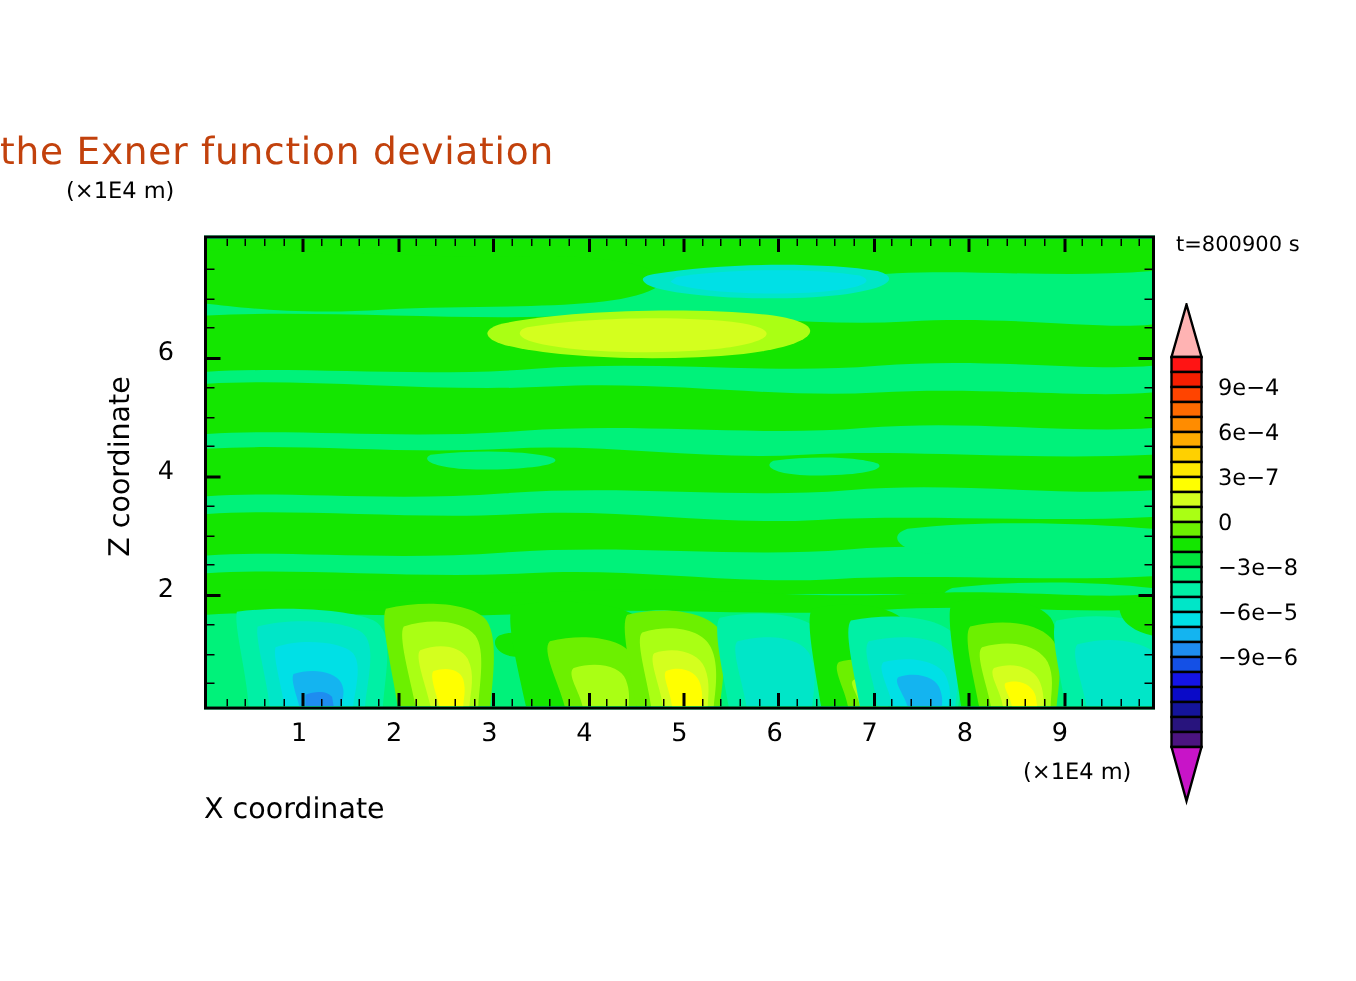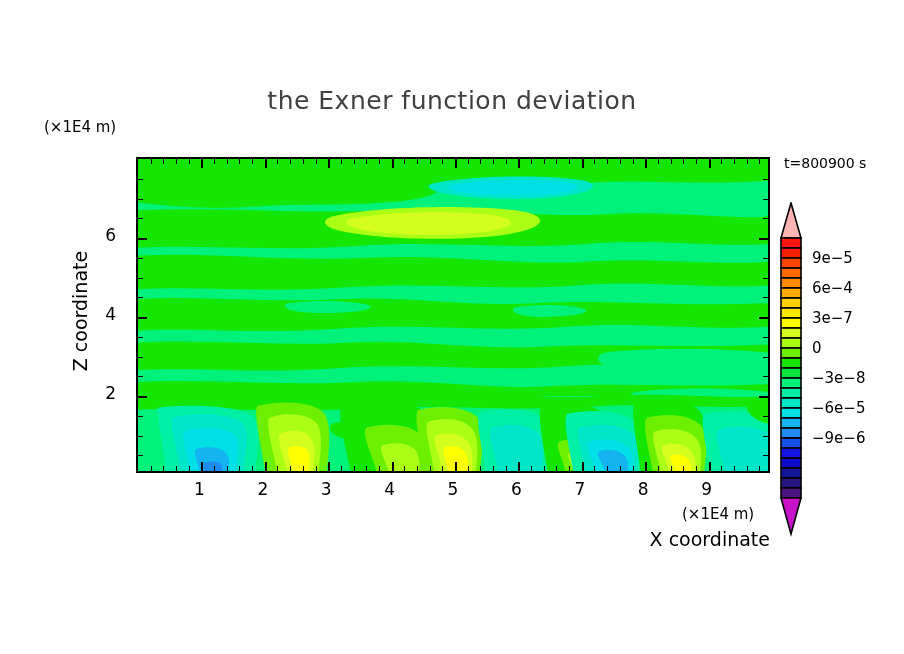--- a/index.html
+++ b/index.html
@@ -3,24 +3,24 @@
 <meta charset="utf-8">
 <style>
   html,body{margin:0;padding:0;background:#ffffff;}
   body{width:904px;height:654px;position:relative;overflow:hidden;
        font-family:"DejaVu Sans",sans-serif;color:#000;}
 
   .abs{position:absolute;}
 
   
   #title{
-    left:0;top:86px;width:904px;text-align:center;
+    left:0;top:86px;width:904px;text-align:left;
     font-size:25px;letter-spacing:.5px;
     font-family:"DejaVu Sans",sans-serif;
-    color:#404040;
+    color:#c2410c;
   }
 
   
   #yunit{left:44px;top:118px;font-size:15px;}
 
   
   #plot{
     left:136px;top:157px;width:634px;height:316px;
     border:2px solid #000;box-sizing:border-box;
     overflow:hidden;background:#00f27a;
@@ -36,21 +36,21 @@
   .xticktop.major{height:9px;width:2px;}
   .ytick{height:1px;width:5px;left:0;}
   .ytick.major{width:9px;height:2px;}
   .ytickright{height:1px;width:5px;right:0;}
   .ytickright.major{width:9px;height:2px;}
 
   .xlab{position:absolute;top:479px;font-size:17px;text-align:center;width:40px;}
   .ylab{position:absolute;left:88px;font-size:17px;text-align:right;width:28px;}
 
   #xaxis-title{
-    left:136px;top:528px;width:634px;text-align:right;font-size:19px;
+    left:136px;top:528px;width:634px;text-align:left;font-size:19px;
   }
   #xunit{left:682px;top:505px;font-size:15px;}
 
   #yaxis-title{
     left:-30px;top:300px;width:220px;text-align:center;font-size:19px;
     transform:rotate(-90deg);transform-origin:50% 50%;
   }
 
   #timestamp{left:784px;top:155px;font-size:14px;}
 
@@ -344,20 +344,20 @@
       <rect x="2" y="236" width="20" height="10" fill="#1450e6" stroke="#000" stroke-width="1.6"></rect>
       <rect x="2" y="246" width="20" height="10" fill="#1414e6" stroke="#000" stroke-width="1.6"></rect>
       <rect x="2" y="256" width="20" height="10" fill="#0a0ac8" stroke="#000" stroke-width="1.6"></rect>
       <rect x="2" y="266" width="20" height="10" fill="#14149b" stroke="#000" stroke-width="1.6"></rect>
       <rect x="2" y="276" width="20" height="10" fill="#28147d" stroke="#000" stroke-width="1.6"></rect>
       <rect x="2" y="286" width="20" height="10" fill="#4b1480" stroke="#000" stroke-width="1.6"></rect>
       <path d="M2,296 L22,296 L12,332 Z" fill="#c814c8" stroke="#000" stroke-width="1.6" stroke-linejoin="miter"></path>
     </svg>
   </div>
 <div id="cbarlabels">
-    <div class="cblab" style="top: 249px;">9e−5</div>
+    <div class="cblab" style="top: 249px;">9e−4</div>
     <div class="cblab" style="top: 279px;">6e−4</div>
     <div class="cblab" style="top: 309px;">3e−7</div>
     <div class="cblab" style="top: 339px;">0</div>
     <div class="cblab" style="top: 369px;">−3e−8</div>
     <div class="cblab" style="top: 399px;">−6e−5</div>
     <div class="cblab" style="top: 429px;">−9e−6</div>
   </div>
 
 </body></html>

